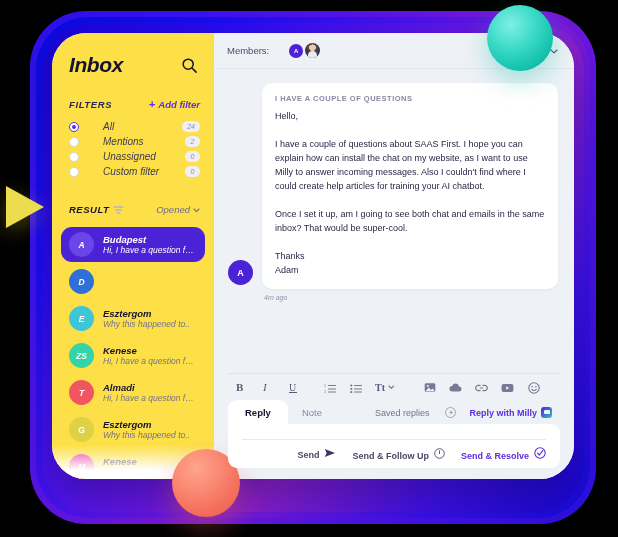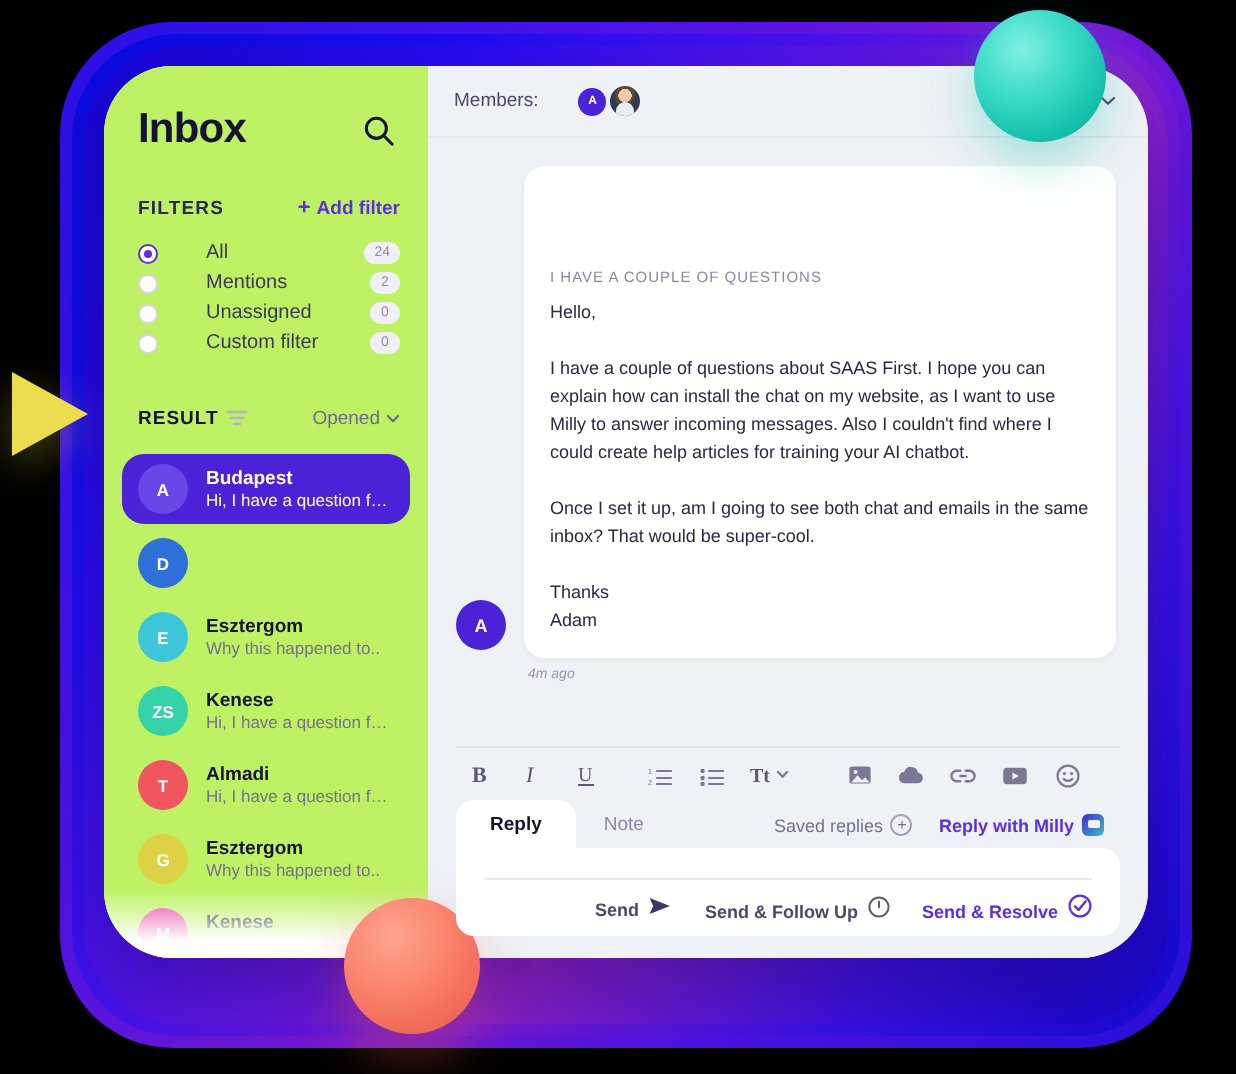--- a/index.html
+++ b/index.html
@@ -38,24 +38,25 @@
     border-radius: 34px;
     background: #ffffff;
     overflow: hidden;
     display: flex;
     box-shadow: 0 18px 46px rgba(0,0,0,.28);
   }
 
   
   .sidebar {
     width: 162px; height: 100%;
-    background: #bef264;
+    background: #fde047;
     padding: 20px 0 0 0;
     position: relative;
     flex: 0 0 162px;
+    font-style: italic;
   }
   .sb-head {
     display: flex; align-items: center; justify-content: space-between;
     padding: 0 16px 0 17px; margin-bottom: 22px;
   }
   .sb-title { font-size: 21px; font-weight: 700; color: #16132e; letter-spacing: -.4px; }
   .icon-search { width: 17px; height: 17px; display:block; }
 
   .filters-head {
     display:flex; align-items:flex-end; justify-content:space-between;
@@ -154,22 +155,22 @@
     display:flex; align-items:center; justify-content:center; flex:0 0 25px;
     margin-bottom: 16px;
   }
   .bubble-wrap { flex:1; }
   .bubble {
     background:#ffffff; border-radius:10px;
     padding: 11px 13px 12px 13px;
     box-shadow: 0 1px 3px rgba(30,26,70,.05);
   }
   .bubble-sub {
-    font-size:7.5px; font-weight:400; color:#8b87a4;
-    letter-spacing:.5px; margin-bottom:6px;margin-top:40px;
+    font-size:7.5px; font-weight:700; color:#8b87a4;
+    letter-spacing:.5px; margin-bottom:6px;
   }
   .bubble-body { font-size:9px; line-height:14px; color:#2b2748; white-space:pre-wrap; }
   .msg-time { font-size:7px; color:#9793ad; margin-top:5px; padding-left:2px; font-style:italic; }
 
   
   .composer {
     margin: 0 14px 11px 14px;
     border-top: 1px solid #dfe3eb;
     padding-top: 7px;
   }
@@ -190,21 +191,21 @@
   .tab {
     font-size:9.5px; font-weight:700; color:#8b87a4;
     padding: 7px 17px; cursor:pointer;
   }
   .tab.active {
     color:#16132e; background:#ffffff;
     border-radius: 9px 9px 0 0;
   }
   .tab.plain { font-weight:400; color:#8b87a4; padding: 7px 14px; }
   .tabs-right { margin-left:auto; display:flex; align-items:center; gap:13px; padding-right:8px; }
-  .saved { font-size:9px; color:#75718e; display:flex; align-items:center; gap:4px; cursor:pointer; }
+  .saved { font-size:9px; color:#75718e; display:flex; align-items:center; gap:16px; cursor:pointer; }
   .circ-plus {
     width:11px; height:11px; border-radius:50%; border:1px solid #a6a2ba;
     display:flex; align-items:center; justify-content:center; font-size:8px; color:#75718e; line-height:1;
   }
   .milly { font-size:9px; font-weight:700; color:#5b2ee0; display:flex; align-items:center; gap:4px; cursor:pointer; }
   .milly-badge {
     width:11px; height:11px; border-radius:3px;
     background: linear-gradient(135deg,#4b22d6,#2ec5c0);
     position:relative;
   }

